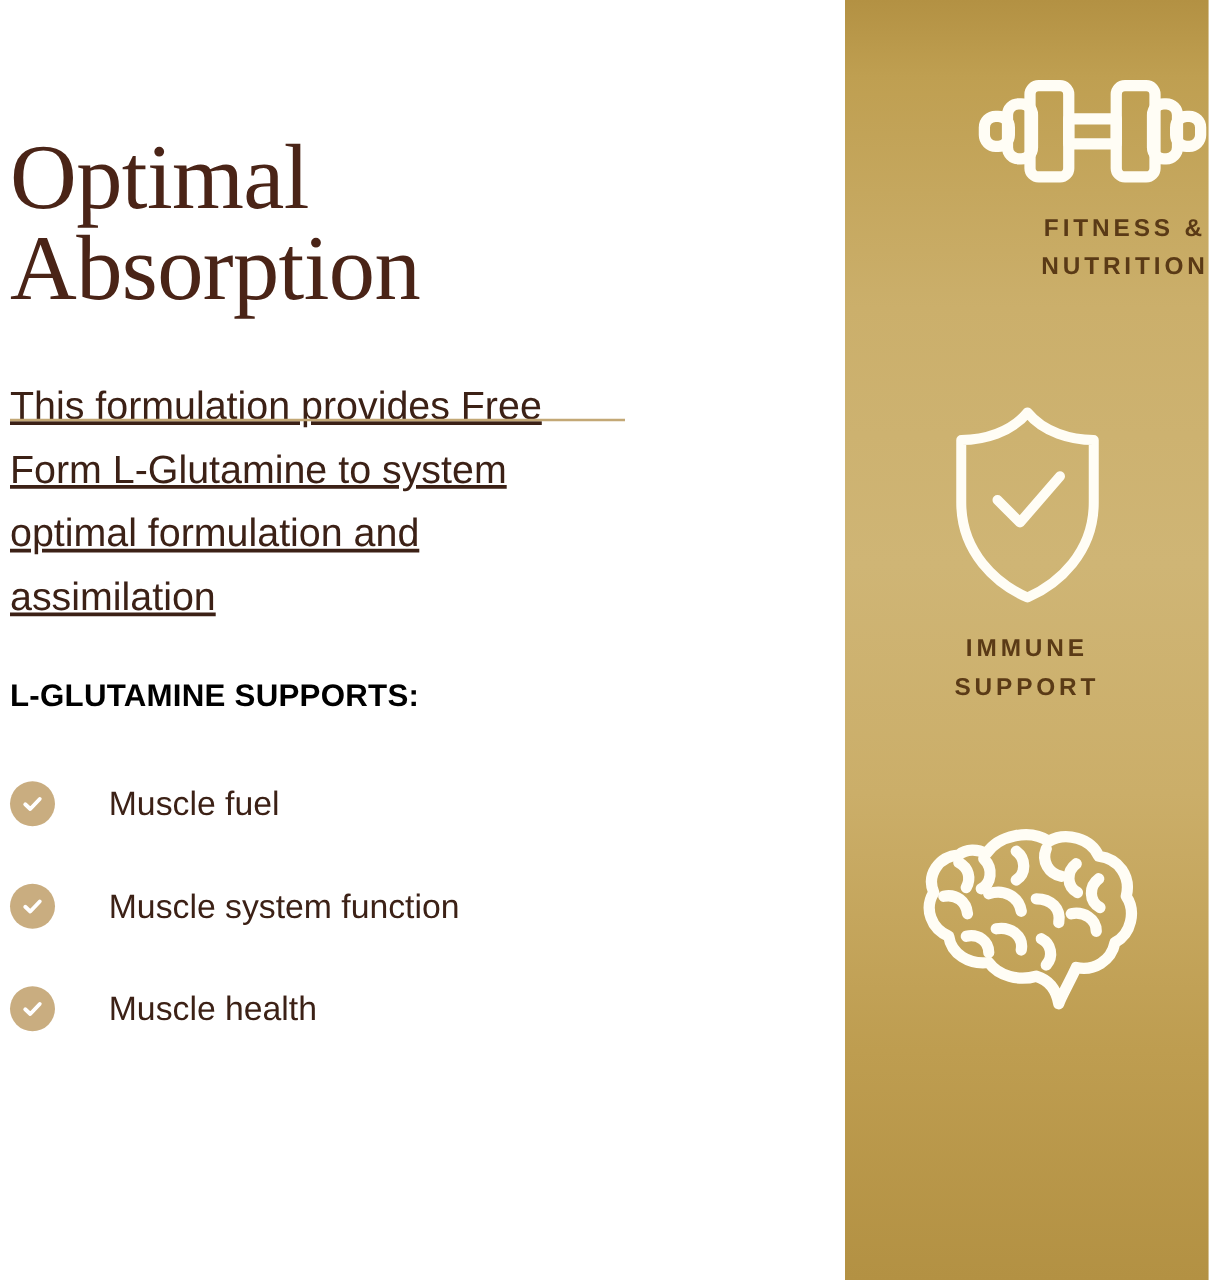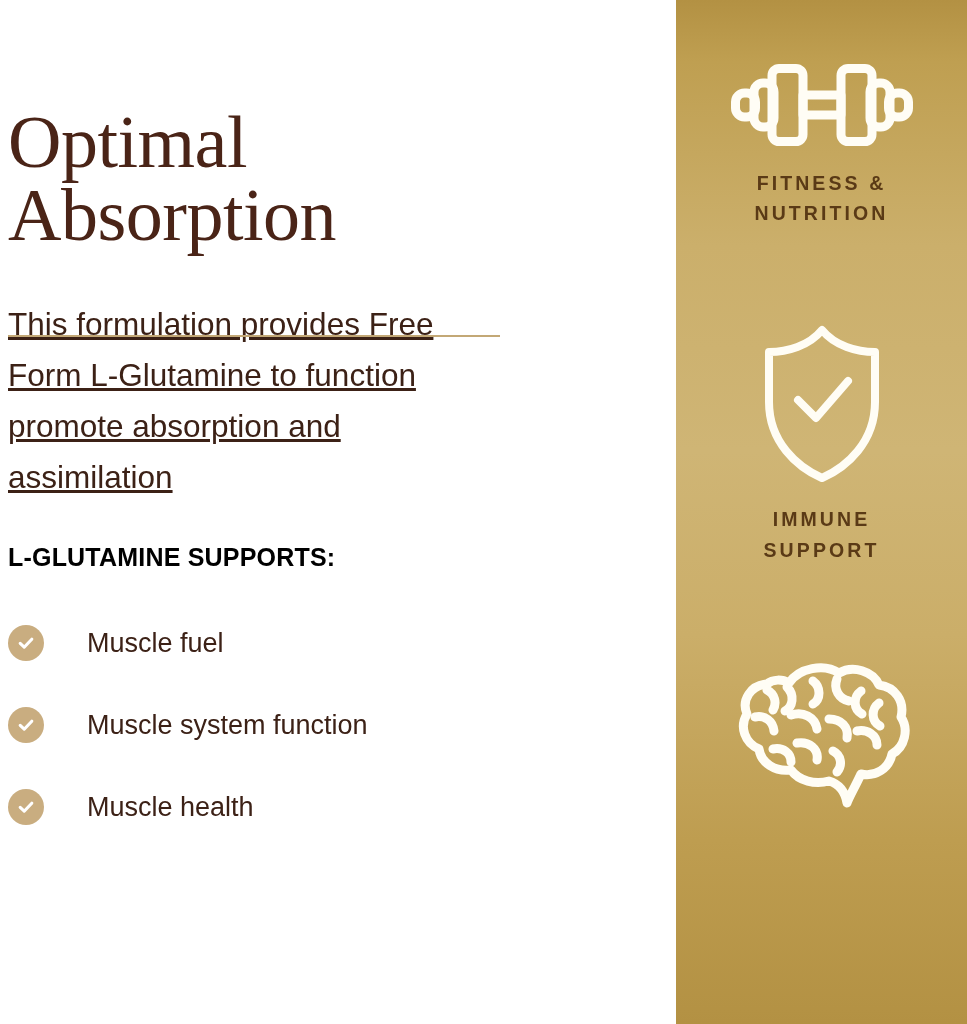--- a/index.html
+++ b/index.html
@@ -146,42 +146,42 @@
     text-align: center;
     font-size: 19.5px;
     font-weight: 700;
     letter-spacing: 3.1px;
     line-height: 1.55;
     color: #5A3A16;
     text-transform: uppercase;
   }
   .panel-label .pl-line { display: block; white-space: pre; }
 
-  .item-fitness { margin-top: 62px; }
+  .item-fitness { margin-top: 62px; align-items: flex-end; }
   .item-immune  { margin-top: 96px; }
   .item-brain   { margin-top: 92px; }
 </style>
 </head>
 <body>
 
 <div class="page">
 
   <div class="left-col">
 
     <h1 class="headline">
       <span class="headline-line">Optimal</span>
       <span class="headline-line">Absorption</span>
     </h1>
 
     <div class="divider"></div>
 
     <p class="body-copy">
       <span class="bc-line">This formulation provides Free</span>
-      <span class="bc-line">Form L-Glutamine to function</span>
-      <span class="bc-line">promote absorption and</span>
+      <span class="bc-line">Form L-Glutamine to system</span>
+      <span class="bc-line">optimal formulation and</span>
       <span class="bc-line">assimilation</span>
     </p>
 
     <h2 class="supports-title">L-GLUTAMINE SUPPORTS:</h2>
 
     <ul class="bullets">
 
       <li class="bullet-row">
         <span class="check-circle">
           <svg width="20" height="20" viewBox="0 0 20 20" aria-hidden="true">

